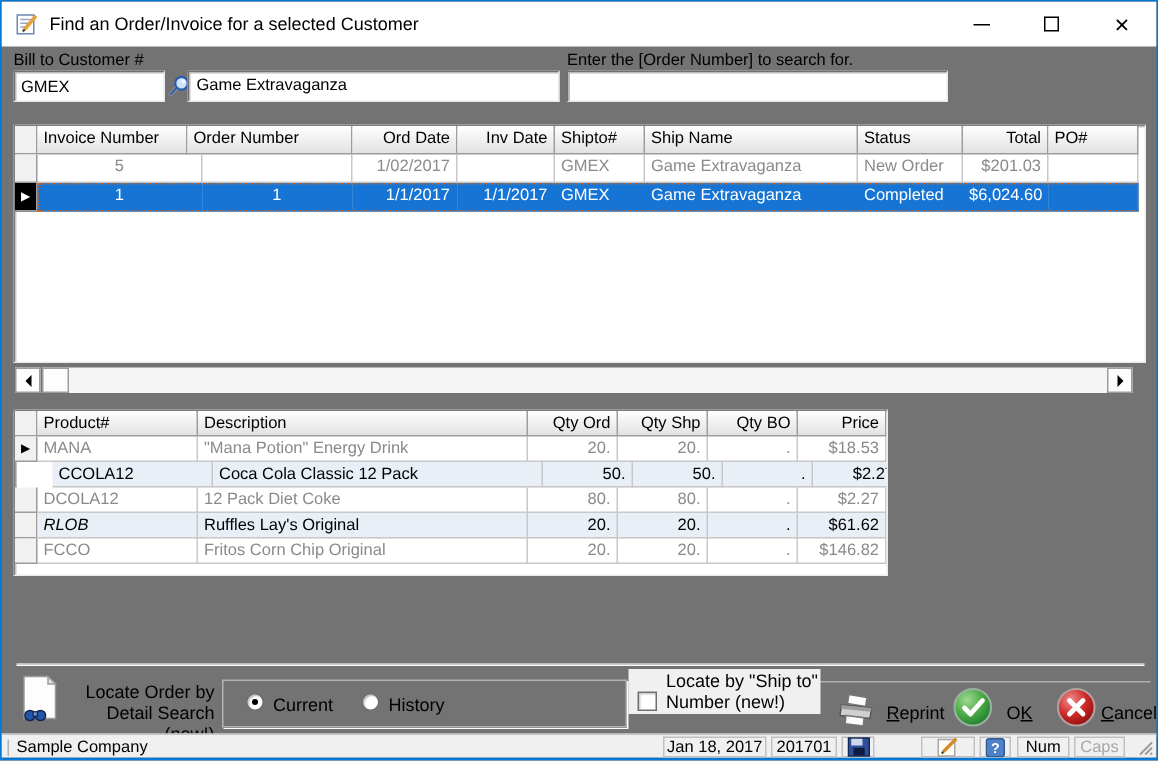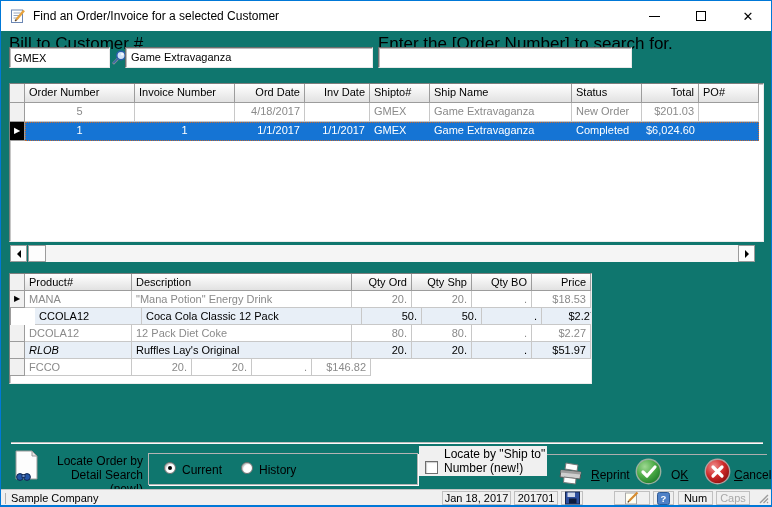--- a/index.html
+++ b/index.html
@@ -1,31 +1,31 @@
 <!DOCTYPE html>
 <html><head>
 <meta charset="utf-8">
 <style>
   * { margin:0; padding:0; box-sizing:border-box; }
   html,body { background:#cfcfcf; font-family:"Liberation Sans", sans-serif; }
   #window {
-    position:relative; width:772px; height:507px; background:#0f766e;
+    position:relative; width:772px; height:507px; background:#737373;
     border:1px solid #0078d7; border-bottom-width:2px; overflow:hidden;
   }
   
   #titlebar { position:absolute; left:0; top:0; width:100%; height:30px; background:#ffffff; }
   #title-icon { position:absolute; left:9px; top:7px; width:16px; height:16px; }
   #title-text { position:absolute; left:32px; top:8px; font-size:12px; color:#000; white-space:nowrap; }
   .winbtn { position:absolute; top:6px; width:30px; height:18px; display:flex; align-items:center; justify-content:center; }
   #btn-min  { left:638px; } #btn-max { left:685px; } #btn-close { left:732px; }
   .glyph-min { width:11px; height:1px; background:#000; }
   .glyph-max { width:10px; height:10px; border:1px solid #000; }
   .glyph-close { font-size:13px; color:#000; line-height:1; }
   
-  .lbl { position:absolute; font-size:17px; color:#000; white-space:nowrap; }
+  .lbl { position:absolute; font-size:11px; color:#000; white-space:nowrap; }
   .sunken {
     background:#fff; border:1px solid;
     border-color:#6f6f6f #e9e9e9 #e9e9e9 #6f6f6f;
     box-shadow: inset 1px 1px 0 #bcbcbc;
   }
   input.field { position:absolute; font-family:"Liberation Sans",sans-serif; font-size:11px; padding:0 4px; outline:none; }
   
   .grid { position:absolute; background:#fff; overflow:hidden;
     border:1px solid; border-color:#7e7e7e #ececec #ececec #7e7e7e;
     box-shadow: inset 1px 1px 0 #c6c6c6; }
@@ -112,36 +112,36 @@
     <line x1="7.8" y1="9.6" x2="3.4" y2="14.2" stroke="#2a5cae" stroke-width="1.2"></line>
   </svg>
   <div class="sunken" style="position:absolute; left:124px; top:46px; width:248px; height:21px; font-size:11px; padding:3px 5px 0 5px;">Game Extravaganza</div>
 
   <div class="lbl" style="left:377px; top:33px;">Enter the [Order Number] to search for.</div>
   <input class="field sunken" style="left: 377px; top: 46px; width: 254px; height: 21px;" value="">
 
   <div id="orders-grid" class="grid" style="left:8px; top:82px; width:755px; height:159px;">
       <div class="grid-row" style="height: 19px;">
         <div class="gcell marker header" style="width: 15px;"></div>
+        <div class="gcell header" style="width: 100px; text-align: left; height: 100%;">Invoice Number</div>
         <div class="gcell header" style="width: 110px; text-align: left; height: 100%;">Order Number</div>
-        <div class="gcell header" style="width: 100px; text-align: left; height: 100%;">Invoice Number</div>
         <div class="gcell header" style="width: 70px; text-align: right; height: 100%;">Ord Date</div>
         <div class="gcell header" style="width: 65px; text-align: right; height: 100%;">Inv Date</div>
         <div class="gcell header" style="width: 60px; text-align: left; height: 100%;">Shipto#</div>
         <div class="gcell header" style="width: 142px; text-align: left; height: 100%;">Ship Name</div>
         <div class="gcell header" style="width: 70px; text-align: left; height: 100%;">Status</div>
         <div class="gcell header" style="width: 57px; text-align: right; height: 100%;">Total</div>
         <div class="gcell header" style="width: 60px; text-align: left; height: 100%;">PO#</div>
       </div>
       <div class="grid-row dim" style="height: 19px;">
         <div class="gcell marker" style="width: 15px; height: 100%;"></div>
         <div class="cells">
           <div class="gcell" style="width: 110px; text-align: center; height: 19px;">5</div>
           <div class="gcell" style="width: 100px; text-align: center; height: 19px;"></div>
-          <div class="gcell" style="width: 70px; text-align: right; height: 19px;">4/18/2017</div>
+          <div class="gcell" style="width: 70px; text-align: right; height: 19px;">1/02/2017</div>
           <div class="gcell" style="width: 65px; text-align: right; height: 19px;"></div>
           <div class="gcell" style="width: 60px; text-align: left; height: 19px;">GMEX</div>
           <div class="gcell" style="width: 142px; text-align: left; height: 19px;">Game Extravaganza</div>
           <div class="gcell" style="width: 70px; text-align: left; height: 19px;">New Order</div>
           <div class="gcell" style="width: 57px; text-align: right; height: 19px;">$201.03</div>
           <div class="gcell" style="width: 60px; text-align: left; height: 19px;"></div>
         </div>
       </div>
       <div class="grid-row sel" style="height: 19px;">
         <div class="gcell marker selm" style="width: 15px; height: 100%;">
@@ -218,27 +218,28 @@
         </div>
       </div>
       <div class="grid-row hl" style="height: 17px;">
         <div class="gcell marker" style="width: 15px; height: 100%;"></div>
         <div class="cells">
           <div class="gcell" style="width: 107px; text-align: left; height: 17px; font-style: italic;">RLOB</div>
           <div class="gcell" style="width: 220px; text-align: left; height: 17px;">Ruffles Lay's Original</div>
           <div class="gcell" style="width: 60px; text-align: right; height: 17px;">20.</div>
           <div class="gcell" style="width: 60px; text-align: right; height: 17px;">20.</div>
           <div class="gcell" style="width: 60px; text-align: right; height: 17px;">.</div>
-          <div class="gcell" style="width: 59px; text-align: right; height: 17px;">$51.97</div>
+          <div class="gcell" style="width: 59px; text-align: right; height: 17px;">$61.62</div>
         </div>
       </div>
       <div class="grid-row dim" style="height: 17px;">
         <div class="gcell marker" style="width: 15px; height: 100%;"></div>
         <div class="cells">
           <div class="gcell" style="width: 107px; text-align: left; height: 17px;">FCCO</div>
+          <div class="gcell" style="width: 220px; text-align: left; height: 17px;">Fritos Corn Chip Original</div>
           <div class="gcell" style="width: 60px; text-align: right; height: 17px;">20.</div>
           <div class="gcell" style="width: 60px; text-align: right; height: 17px;">20.</div>
           <div class="gcell" style="width: 60px; text-align: right; height: 17px;">.</div>
           <div class="gcell" style="width: 59px; text-align: right; height: 17px;">$146.82</div>
         </div>
       </div>
     </div>
 
   <div id="divider"></div>
 

